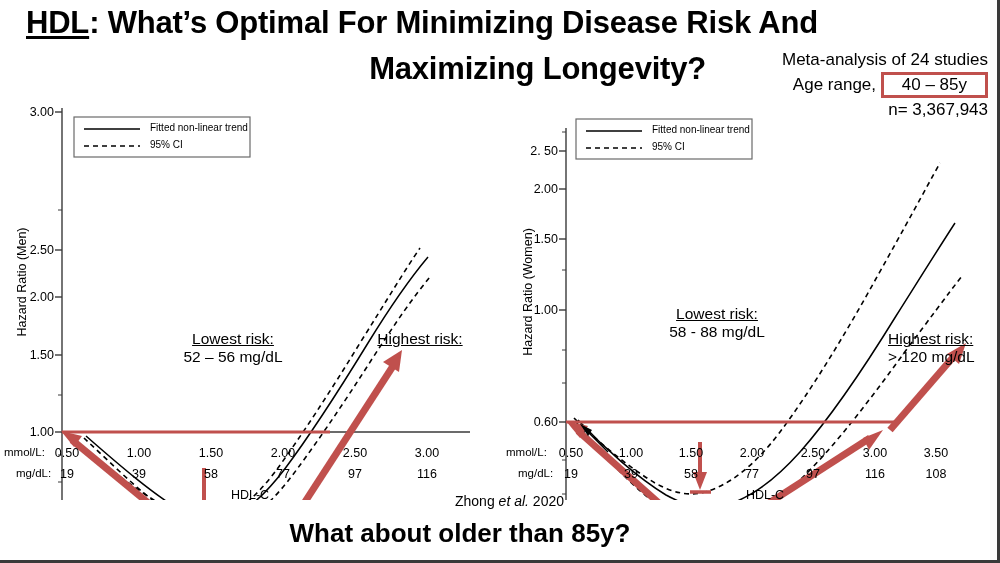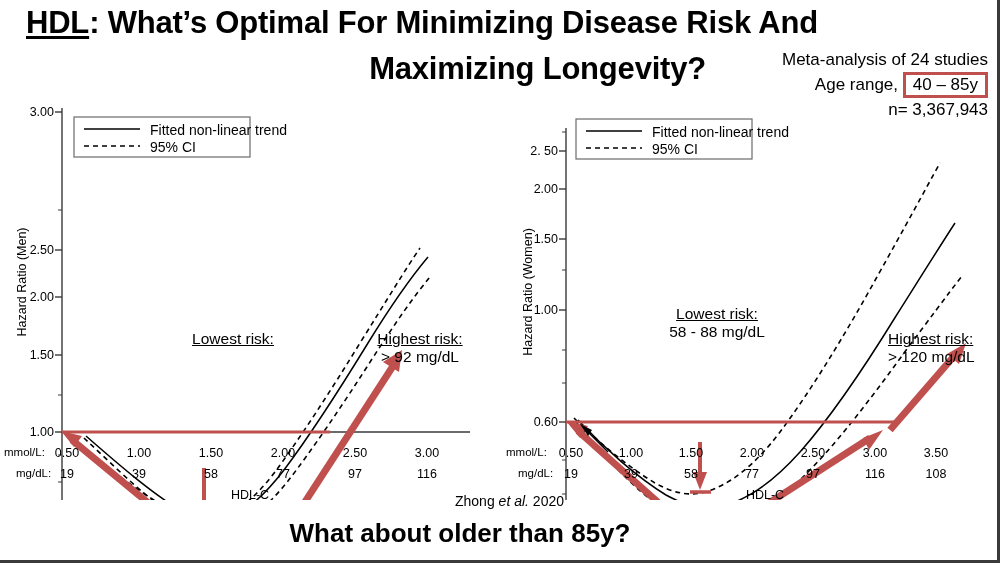--- a/index.html
+++ b/index.html
@@ -12,32 +12,32 @@
   #title-line-1{position:absolute;left:26px;top:4px;width:950px;text-align:left;}
   #title-line-2{position:absolute;left:26px;top:50px;width:680px;text-align:right;}
   .title-underline{text-decoration:underline;text-decoration-thickness:3px;text-underline-offset:3px;margin-top:25px;}
 
   
   #meta-block{position:absolute;left:700px;top:48px;width:288px;text-align:right;
               font-size:17px;line-height:24px;}
   #meta-line-1{display:block;text-align:right;}
   #meta-line-2{display:block;}
   #meta-line-3{display:block;}
-  .boxed{border:3px solid #C0504D;padding:0 7px;display:inline-block;line-height:20px;}
+  .boxed{border:3px solid #C0504D;padding:0 18px;display:inline-block;line-height:20px;}
 
   
   .chart{position:absolute;top:100px;height:400px;}
   #chart-men{left:0px;width:500px;}
   #chart-women{left:500px;width:500px;}
   .chart svg{position:absolute;left:0;top:0;}
 
   .axis-label{font-size:12.5px;}
   .tick-label{font-size:12.5px;}
   .unit-label{font-size:11.5px;}
-  .legend-text{font-size:14px;}
+  .legend-text{font-size:10px;}
   .annot{font-size:15.5px;line-height:18px;}
   .annot .hdr{text-decoration:underline;}
 
   
   #citation{position:absolute;left:455px;top:493px;font-size:14px;}
   #citation .ital{font-style:italic;}
   #footer-question{position:absolute;left:0;top:518px;width:920px;text-align:center;
                    font-weight:bold;font-size:26px;}
   #bottom-rule{position:absolute;left:0;top:560px;width:1000px;height:3px;background:#3a3a3a;}
   #right-rule{position:absolute;left:997px;top:0;width:3px;height:563px;background:#3a3a3a;}
@@ -161,24 +161,24 @@
   <div style="position:absolute;left:8px;top:248px;width:46px;text-align:right;" class="tick-label">1.50</div>
   <div style="position:absolute;left:8px;top:325px;width:46px;text-align:right;" class="tick-label">1.00</div>
 
   <div style="position:absolute;left:-63px;top:175px;width:170px;text-align:center;transform:rotate(-90deg);" class="axis-label">Hazard Ratio (Men)</div>
 
   <div style="position:absolute;left:150px;top:22px;" class="legend-text">Fitted non-linear trend</div>
   <div style="position:absolute;left:150px;top:39px;" class="legend-text">95% CI</div>
 
   <div style="position:absolute;left:148px;top:230px;width:170px;text-align:center;" class="annot">
     <div class="hdr">Lowest risk:</div>
+    <div>52 – 56 mg/dL</div>
   </div>
   <div style="position:absolute;left:345px;top:230px;width:150px;text-align:center;" class="annot">
     <div class="hdr">Highest risk:</div>
-    <div>&gt; 92 mg/dL</div>
   </div>
 
   <div style="position:absolute;left:4px;top:346px;" class="unit-label">mmol/L:</div>
   <div style="position:absolute;left:16px;top:367px;" class="unit-label">mg/dL:</div>
 
   <div style="position:absolute;left:47px;top:346px;width:40px;text-align:center;" class="tick-label">0.50</div>
   <div style="position:absolute;left:119px;top:346px;width:40px;text-align:center;" class="tick-label">1.00</div>
   <div style="position:absolute;left:191px;top:346px;width:40px;text-align:center;" class="tick-label">1.50</div>
   <div style="position:absolute;left:263px;top:346px;width:40px;text-align:center;" class="tick-label">2.00</div>
   <div style="position:absolute;left:335px;top:346px;width:40px;text-align:center;" class="tick-label">2.50</div>

